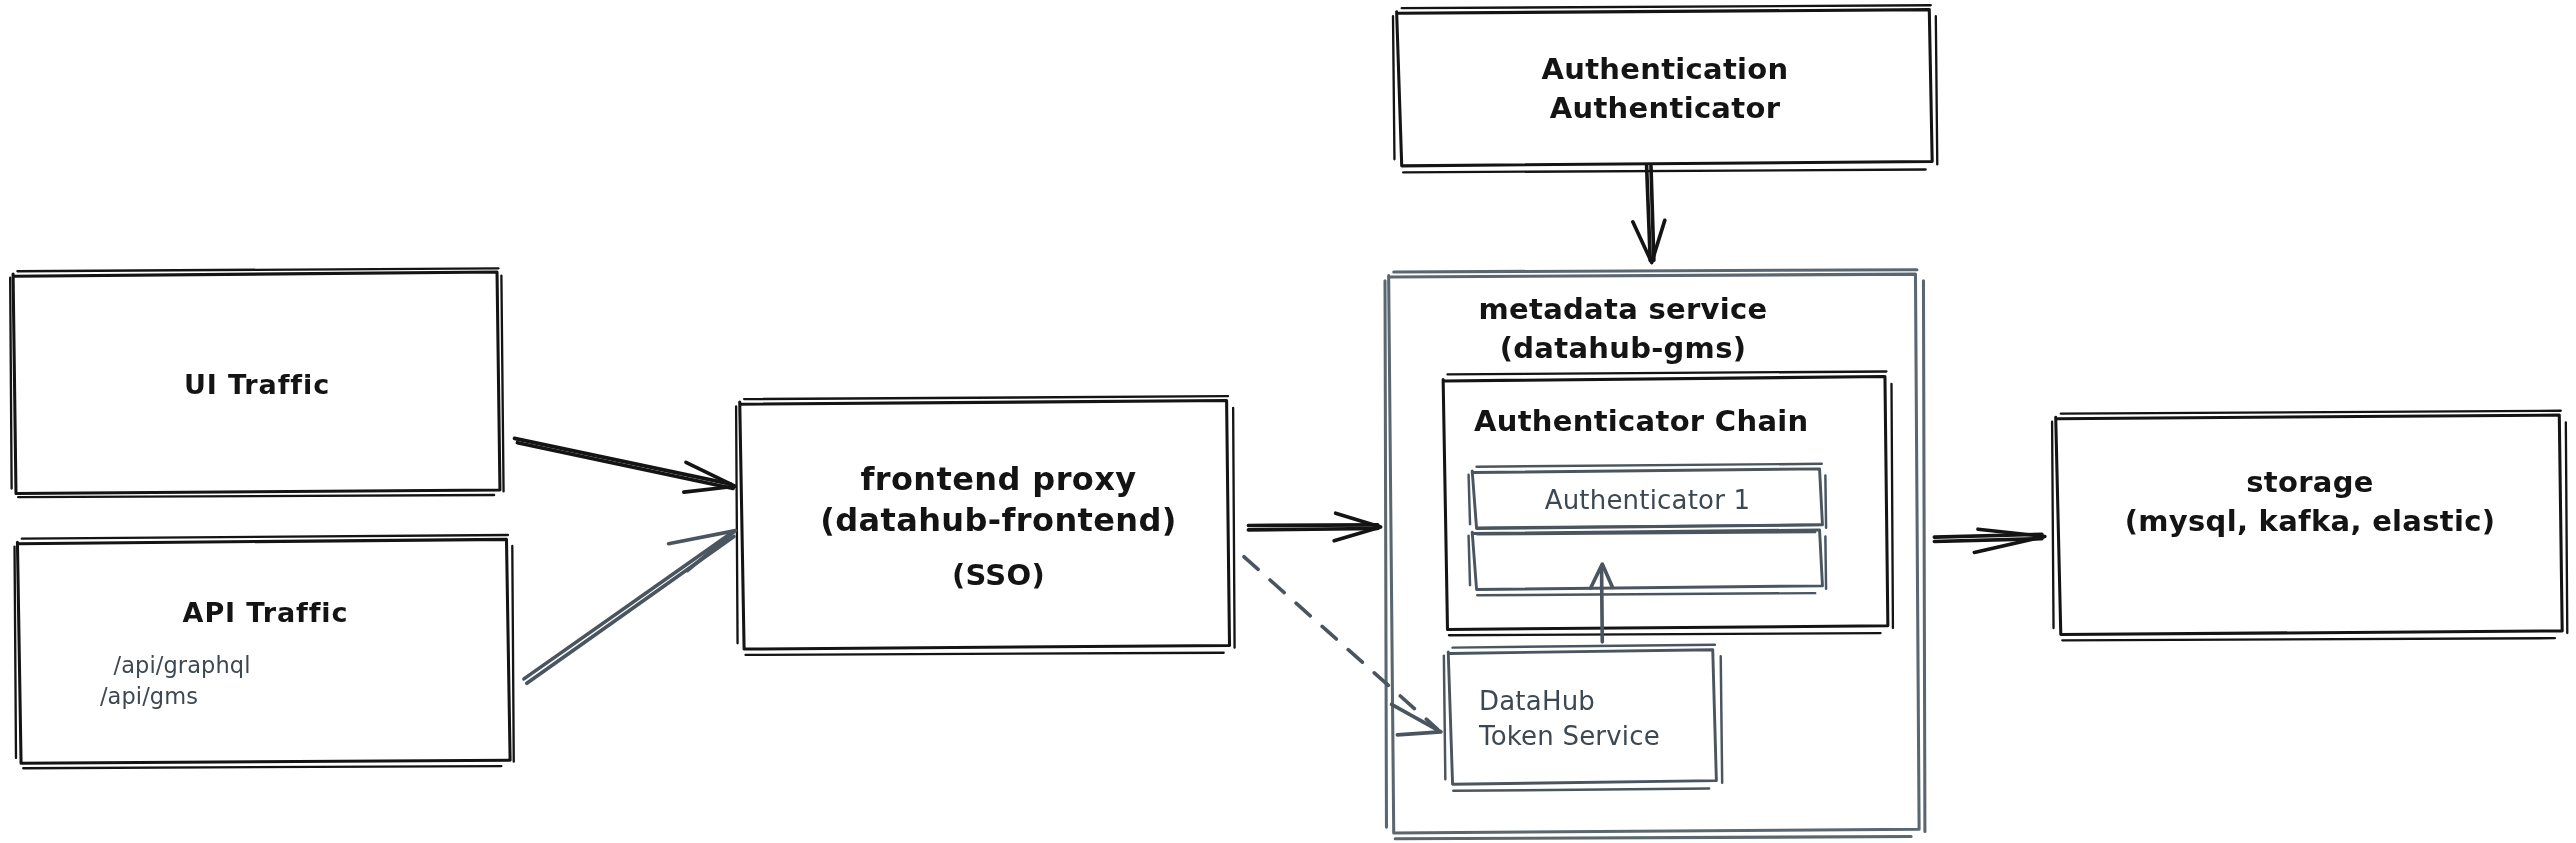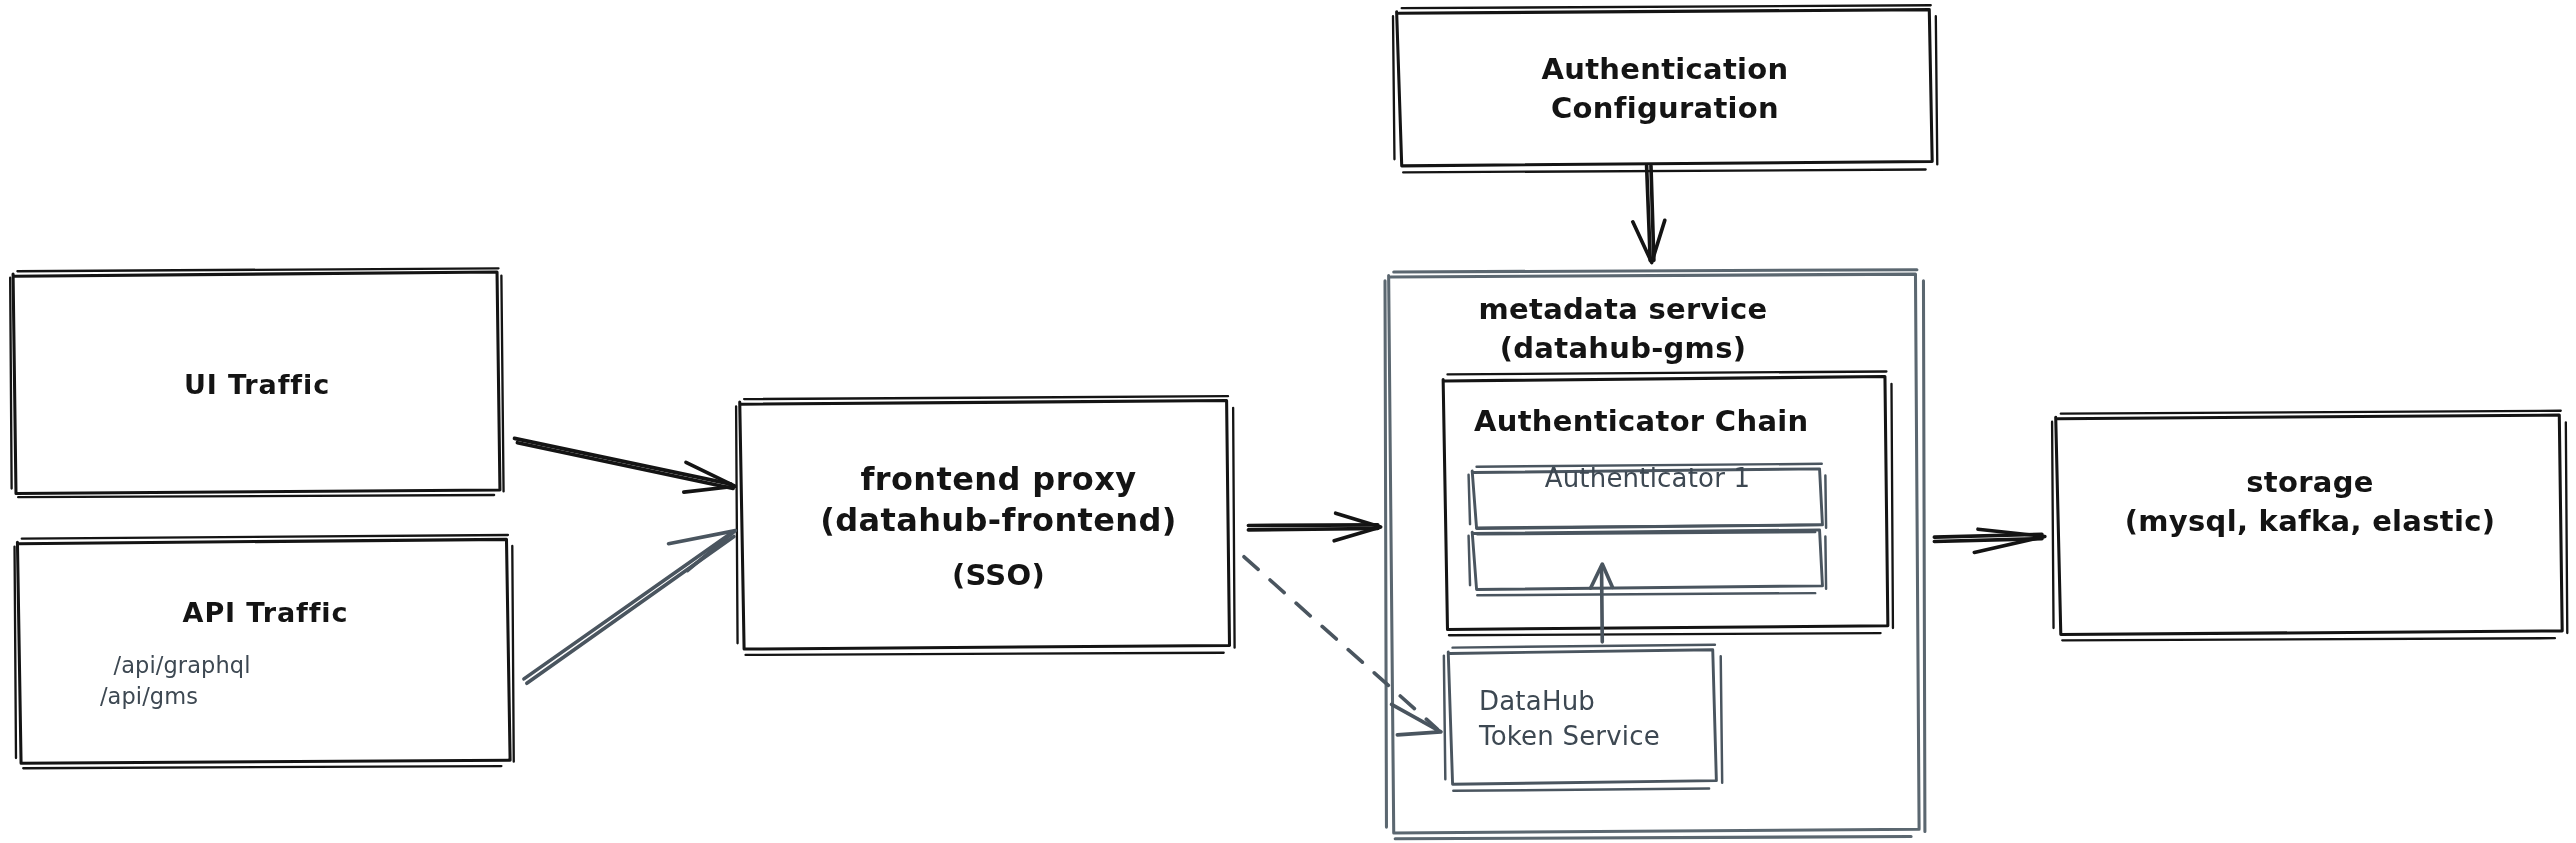--- a/index.html
+++ b/index.html
@@ -170,33 +170,33 @@
   </div>
 
   <div class="node-label" style="left:741px; top:404px; width:487px; height:245px;padding-left:14px;">
     <span class="lbl-line t-lg ink-black">frontend proxy</span>
     <span class="lbl-line t-lg ink-black">(datahub-frontend)</span>
     <span class="lbl-line t-md ink-black" style="margin-top:14.5px;">(SSO)</span>
   </div>
 
   <div class="node-label" style="left:1399px; top:13px; width:532px; height:151px;">
     <span class="lbl-line t-md ink-black">Authentication</span>
-    <span class="lbl-line t-md ink-black">Configuration</span>
+    <span class="lbl-line t-md ink-black">Authenticator</span>
   </div>
 
   <div class="node-label" style="left:1360px; top:285px; width:526px; height:87px;">
     <span class="lbl-line t-md ink-black">metadata service</span>
     <span class="lbl-line t-md ink-black">(datahub-gms)</span>
   </div>
 
   <div class="node-label align-left" style="left:1474px; top:396px; width:407px; height:51px;">
     <span class="lbl-line t-md ink-black">Authenticator Chain</span>
   </div>
 
-  <div class="node-label" style="left:1474px; top:450px; width:347px; height:56px;">
+  <div class="node-label" style="left:1474px; top:472px; width:347px; height:56px;">
     <span class="lbl-line t-sm ink-slate">Authenticator 1</span>
   </div>
 
 
   <div class="node-label align-left" style="left:1479px; top:653px; width:233px; height:131px;">
     <span class="lbl-line t-sm ink-slate">DataHub</span>
     <span class="lbl-line t-sm ink-slate">Token Service</span>
   </div>
 
   <div class="node-label" style="left:2058px; top:419px; width:504px; height:165px;">

